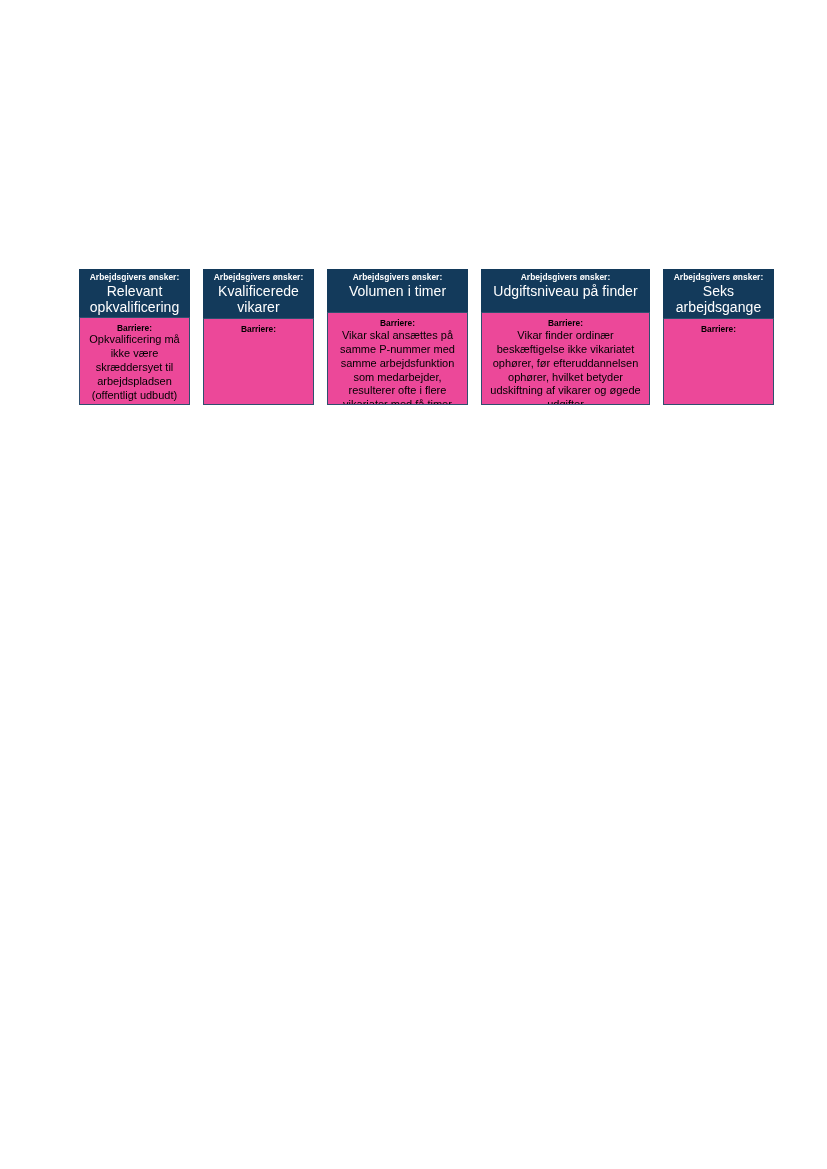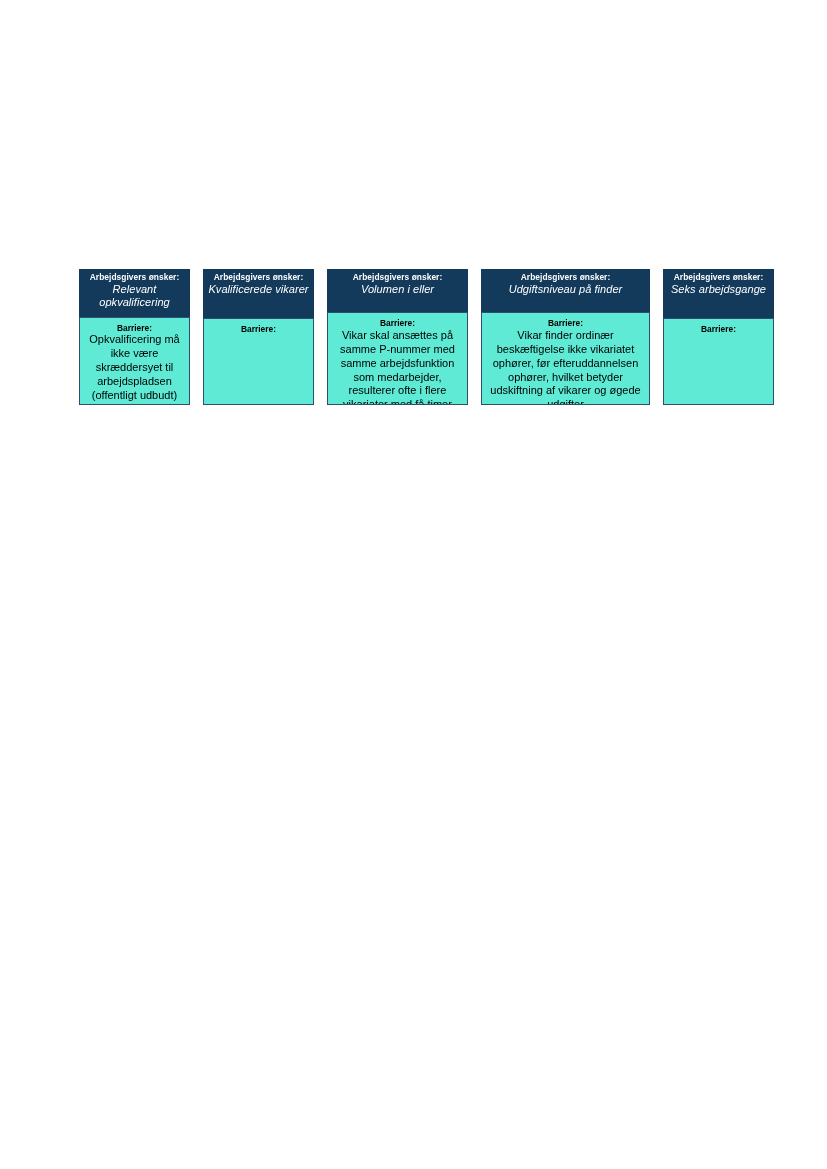--- a/index.html
+++ b/index.html
@@ -68,27 +68,26 @@
   }
 
   .card-header .hdr-label {
     font-weight: bold;
     font-size: 8.4px;
     letter-spacing: 0.05px;
     white-space: nowrap;
   }
   .card-header .hdr-value {
     font-weight: normal;
-    font-size: 11px;
+    font-size: 14px;
     letter-spacing: 0.05px;
-    font-style: italic;
   }
 
   .card-body {
-    background: #5eead4;
+    background: #ec4899;
     border: 1px solid #2F4F6F;
     border-top: none;
     box-sizing: border-box;
     flex: 1 1 auto;
     padding: 5px 4px 4px 4px;
     text-align: center;
     color: #000000;
     line-height: 1.26;
     overflow: hidden;
   }
@@ -134,21 +133,21 @@
         <span class="hdr-value">Kvalificerede vikarer</span>
       </div>
       <div class="card-body">
         <span class="body-label">Barriere:</span>
       </div>
     </div>
 
     <div class="card c3">
       <div class="card-header">
         <span class="hdr-label">Arbejdsgivers ønsker:</span>
-        <span class="hdr-value">Volumen i eller</span>
+        <span class="hdr-value">Volumen i timer</span>
       </div>
       <div class="card-body">
         <span class="body-label">Barriere:</span>
         <span class="body-text">Vikar skal ansættes på samme P-nummer med samme arbejdsfunktion som medarbejder, resulterer ofte i flere vikariater med få timer</span>
       </div>
     </div>
 
     <div class="card c4">
       <div class="card-header">
         <span class="hdr-label">Arbejdsgivers ønsker:</span>

